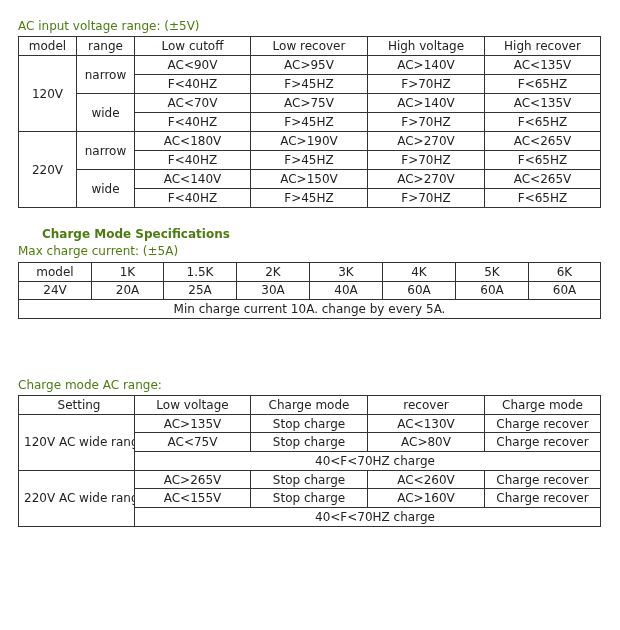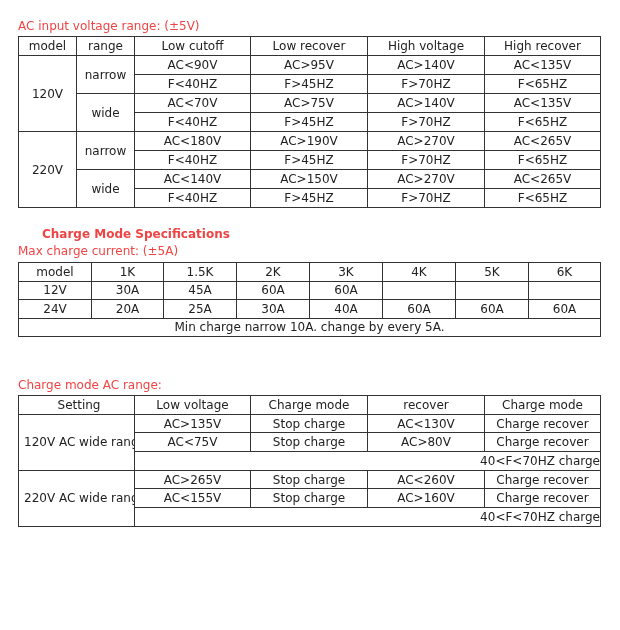--- a/index.html
+++ b/index.html
@@ -2,33 +2,33 @@
 <html><head>
 <meta charset="utf-8">
 <style>
   html, body { margin: 0; padding: 0; background: #ffffff; }
   body {
     width: 620px; height: 630px; position: relative; overflow: hidden;
     font-family: "DejaVu Sans", sans-serif; color: #222222;
   }
   .caption {
     position: absolute; left: 18px; font-size: 12px; line-height: 14px;
-    white-space: nowrap; color: #ef4444;
+    white-space: nowrap; color: #4d7c0f;
   }
   .caption.bold { font-weight: bold; }
   table.spec {
     position: absolute; border-collapse: collapse; table-layout: fixed;
     font-size: 12px; color: #222;
   }
   table.spec td {
     border: 1.5px solid #333333; text-align: center; vertical-align: middle;
     padding: 0; white-space: nowrap; overflow: hidden;
   }
   table.spec td.left { text-align: center; padding-left: 5px; }
-  table.spec td.indent { text-align: right; padding-left: 180px; }
+  table.spec td.indent { text-align: left; padding-left: 180px; }
   
   #t1 { left: 18px; top: 36px; width: 582px; }
   #t1 tr { height: 19px; }
   
   #t2 { left: 18px; top: 262px; width: 582px; }
   #t2 tr { height: 18.5px; }
   
   #t3 { left: 18px; top: 395px; width: 582px; }
   #t3 tr { height: 18.7px; }
 </style>
@@ -129,41 +129,31 @@
         <td>model</td>
         <td>1K</td>
         <td>1.5K</td>
         <td>2K</td>
         <td>3K</td>
         <td>4K</td>
         <td>5K</td>
         <td>6K</td>
       </tr>
       <tr>
-        <td>12V</td>
-        <td>30A</td>
-        <td>45A</td>
-        <td>60A</td>
-        <td>60A</td>
-        <td></td>
-        <td></td>
-        <td></td>
-      </tr>
-      <tr>
         <td>24V</td>
         <td>20A</td>
         <td>25A</td>
         <td>30A</td>
         <td>40A</td>
         <td>60A</td>
         <td>60A</td>
         <td>60A</td>
       </tr>
       <tr>
-        <td colspan="8">Min charge narrow 10A. change by every 5A.</td>
+        <td colspan="8">Min charge current 10A. change by every 5A.</td>
       </tr>
     </tbody>
 </table>
 
 <div class="caption" style="top:378px;">Charge mode AC range:</div>
 <table class="spec" id="t3">
   <colgroup>
     <col style="width:116px">
       <col style="width:116px">
       <col style="width:117px">

